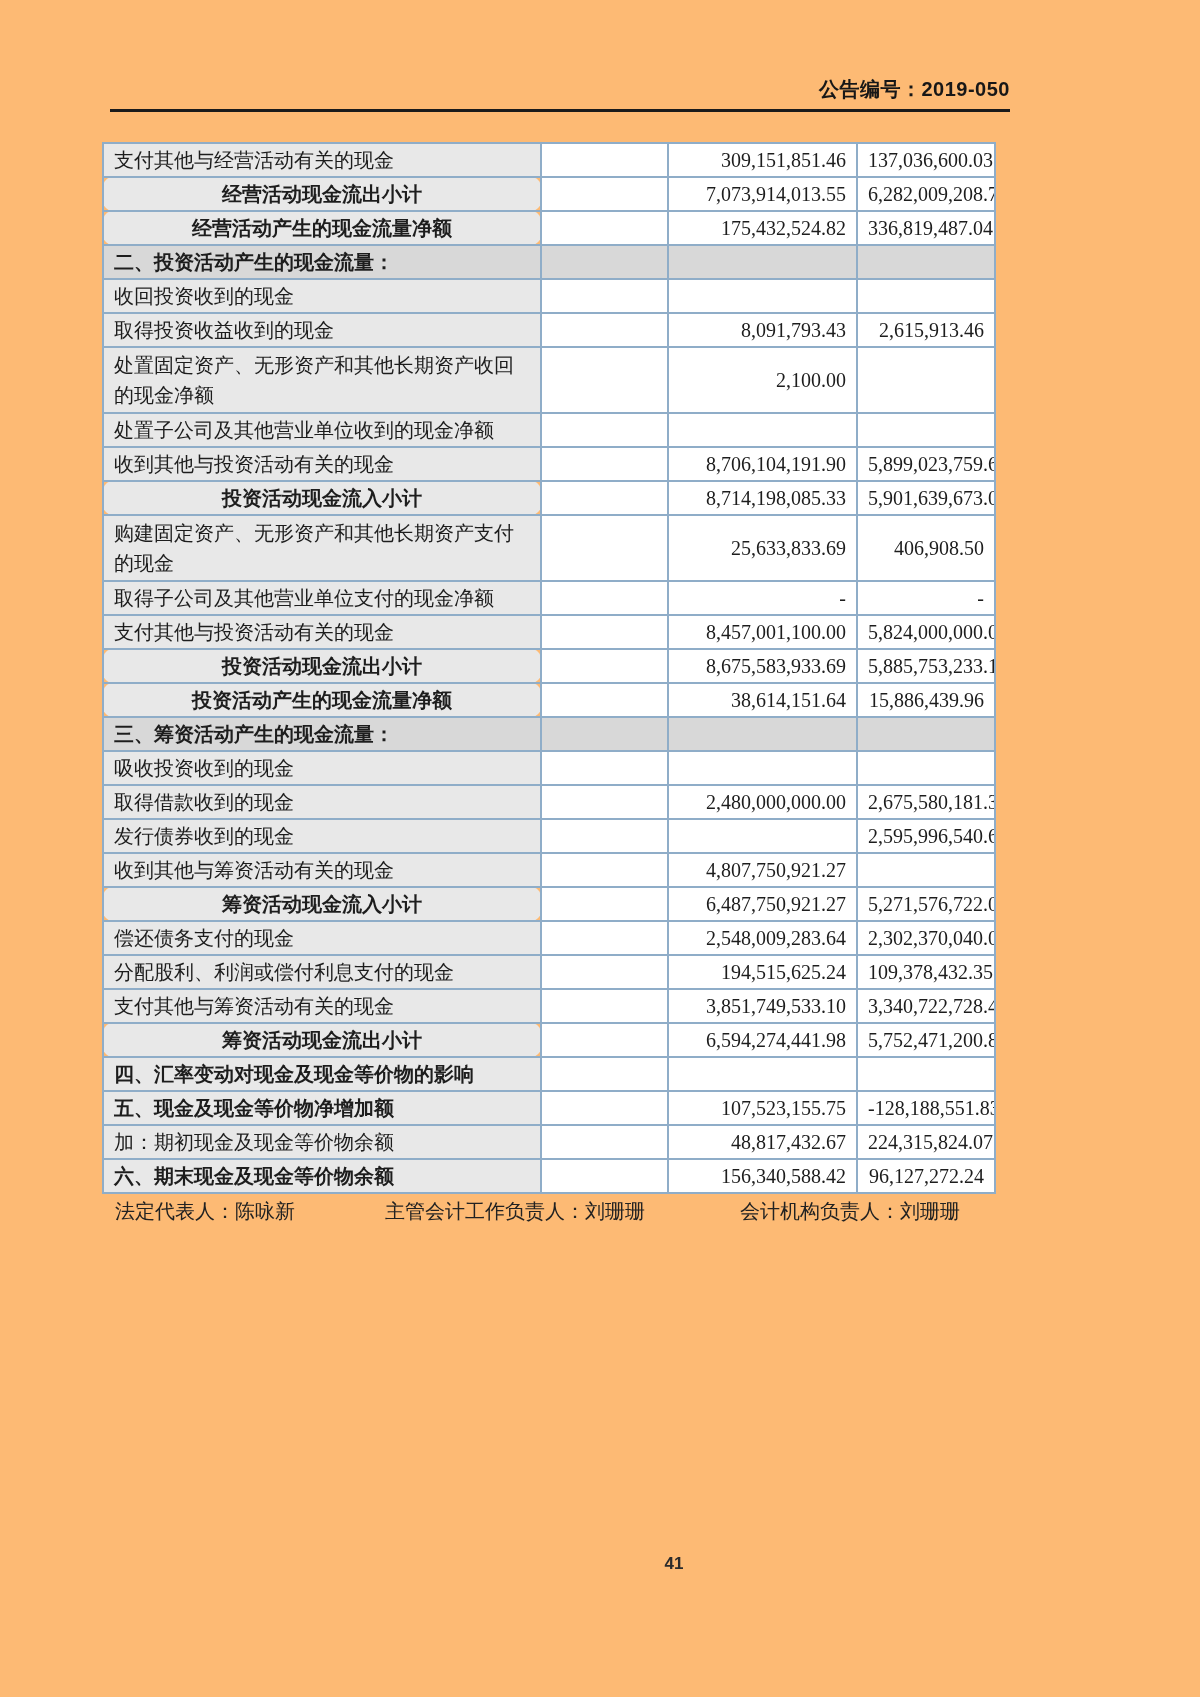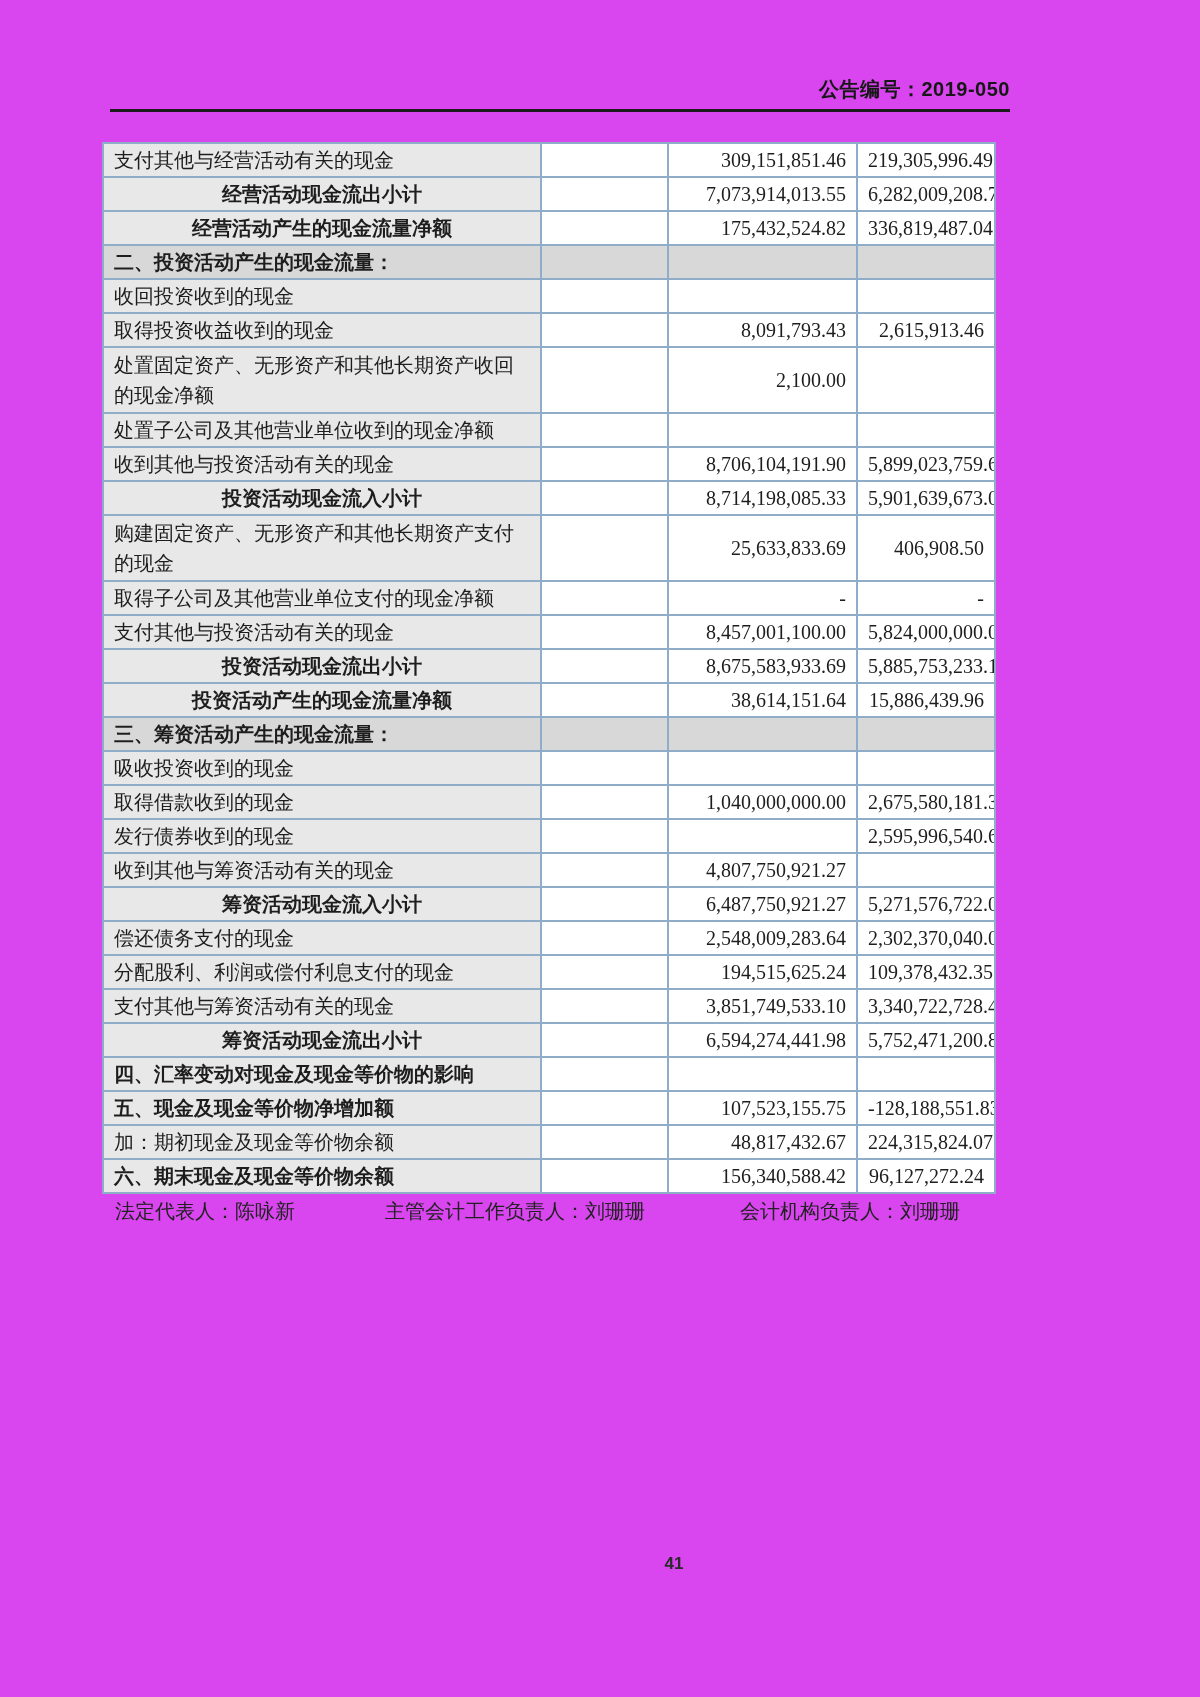--- a/index.html
+++ b/index.html
@@ -1,17 +1,17 @@
 <!DOCTYPE html>
 <html><head>
 <meta charset="utf-8">
 <style>
   html,body { margin:0; padding:0; background:#ffffff; }
   .page {
-    position:relative; width:1200px; height:1697px; background:#d946ef;
+    position:relative; width:1200px; height:1697px; background:#fdba74;
     font-family:"Liberation Serif","DejaVu Serif",serif; color:#1d1d1d;
     overflow:hidden;
   }
   .ann-number {
     position:absolute; top:76px; left:110px; width:900px;
     text-align:right; font-family:"Liberation Sans","DejaVu Sans",sans-serif;
     font-size:20px; font-weight:600; letter-spacing:0.5px; color:#171717;
   }
   .header-rule {
     position:absolute; top:109px; left:110px; width:900px; height:3px;
@@ -29,21 +29,21 @@
     color:#1d1d1d;
   }
   tr.tall td { height:64px; }
   td.c-label { background:#e8e8e8; text-align:left; }
   td.c-empty { background:#ffffff; }
   td.c-num {
     text-align:right; padding:0 5px;
     font-family:"Liberation Serif","DejaVu Serif",serif; font-size:19px;
     background:#ffffff;
   }
-  tr.r-subtotal td.c-label { font-weight:700; text-align:center; }
+  tr.r-subtotal td.c-label { font-weight:700; text-align:center;border-radius:10px; }
   tr.r-bold td.c-label { font-weight:700; }
   tr.r-section td { background:#d8d8d8; }
   tr.r-section td.c-label { font-weight:700; }
   .signatories {
     position:absolute; top:1198px; left:0; width:1172px; height:30px;
     font-size:20px; color:#222222;
   }
   .sig { position:absolute; top:0; white-space:nowrap; }
   .sig-1 { left:115px; }
   .sig-2 { left:385px; }
@@ -68,21 +68,21 @@
       <col style="width:438px">
       <col style="width:127px">
       <col style="width:189px">
       <col style="width:138px">
     </colgroup>
     <tbody>
         <tr class="r-item">
           <td class="c-label">支付其他与经营活动有关的现金</td>
           <td class="c-empty"></td>
           <td class="c-num">309,151,851.46</td>
-          <td class="c-num">219,305,996.49</td>
+          <td class="c-num">137,036,600.03</td>
         </tr>
         <tr class="r-subtotal">
           <td class="c-label">经营活动现金流出小计</td>
           <td class="c-empty"></td>
           <td class="c-num">7,073,914,013.55</td>
           <td class="c-num">6,282,009,208.79</td>
         </tr>
         <tr class="r-subtotal">
           <td class="c-label">经营活动产生的现金流量净额</td>
           <td class="c-empty"></td>
@@ -169,21 +169,21 @@
         </tr>
         <tr class="r-item">
           <td class="c-label">吸收投资收到的现金</td>
           <td class="c-empty"></td>
           <td class="c-num"></td>
           <td class="c-num"></td>
         </tr>
         <tr class="r-item">
           <td class="c-label">取得借款收到的现金</td>
           <td class="c-empty"></td>
-          <td class="c-num">1,040,000,000.00</td>
+          <td class="c-num">2,480,000,000.00</td>
           <td class="c-num">2,675,580,181.37</td>
         </tr>
         <tr class="r-item">
           <td class="c-label">发行债券收到的现金</td>
           <td class="c-empty"></td>
           <td class="c-num"></td>
           <td class="c-num">2,595,996,540.66</td>
         </tr>
         <tr class="r-item">
           <td class="c-label">收到其他与筹资活动有关的现金</td>

